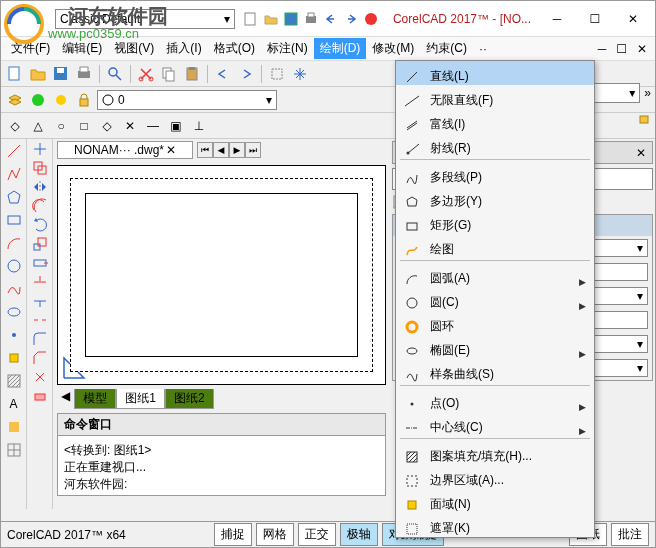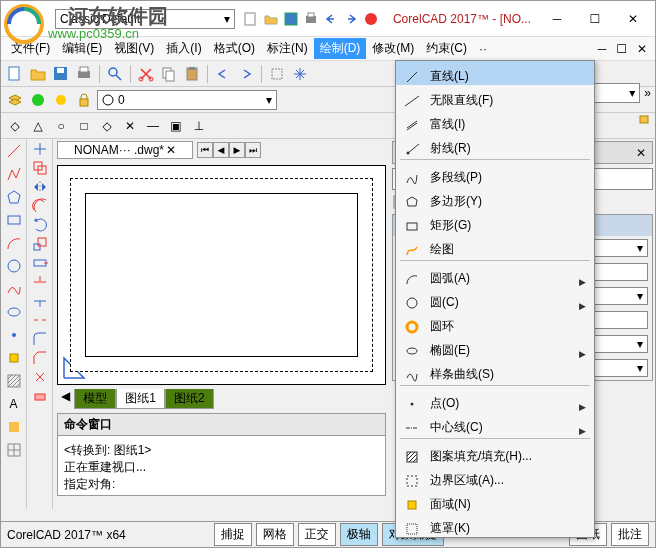--- a/index.html
+++ b/index.html
@@ -456,21 +456,21 @@
       <span style="padding:0 4px">◀</span>
       <span class="ltab">模型</span>
       <span class="ltab active">图纸1</span>
       <span class="ltab">图纸2</span>
     </div>
     <div class="cmd-panel">
       <div class="cmd-title">命令窗口</div>
       <div class="cmd-body">
         <div>&lt;转换到: 图纸1&gt;</div>
         <div>正在重建视口...</div>
-        <div>  指定对角:</div>
+        <div>  河东软件园:</div>
       </div>
     </div>
   </div>
 
   <div class="right-panel">
     <div class="prop-head">
       <span>特性</span>
       <span>✕</span>
     </div>
     <div class="prop-sel">

